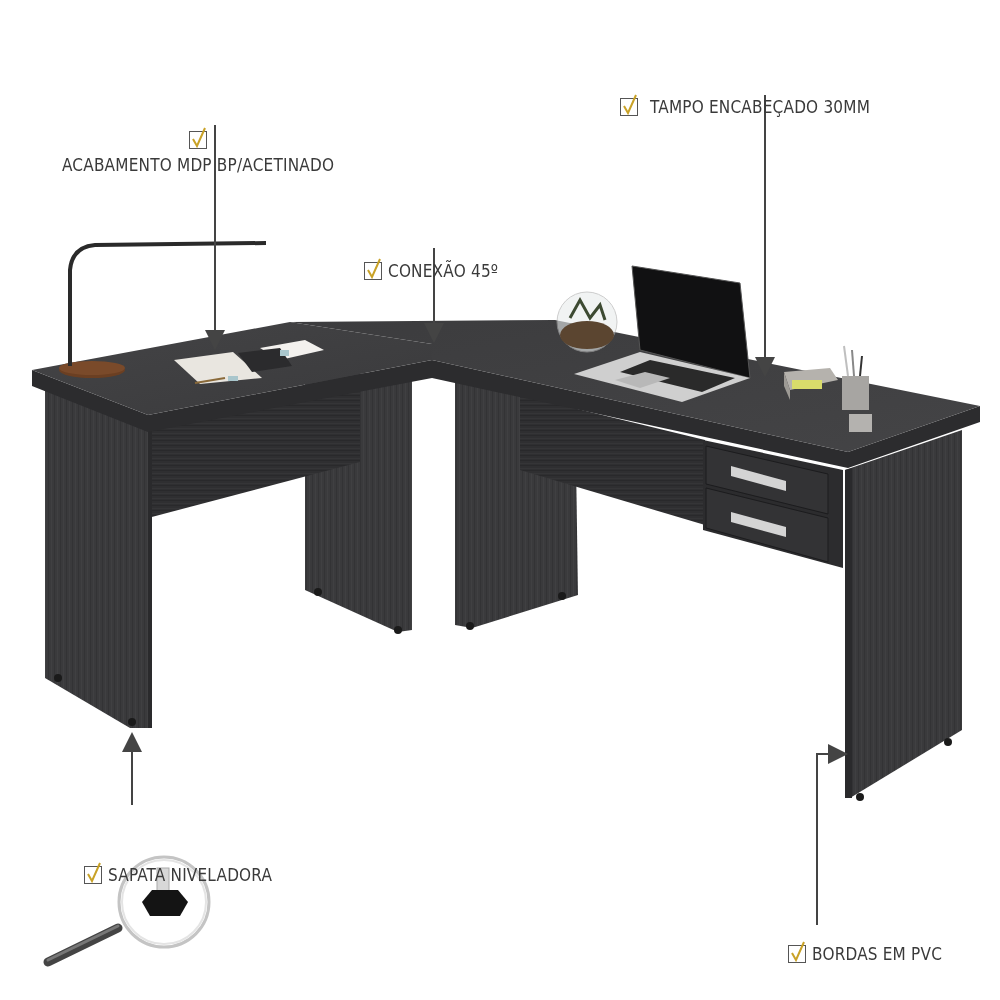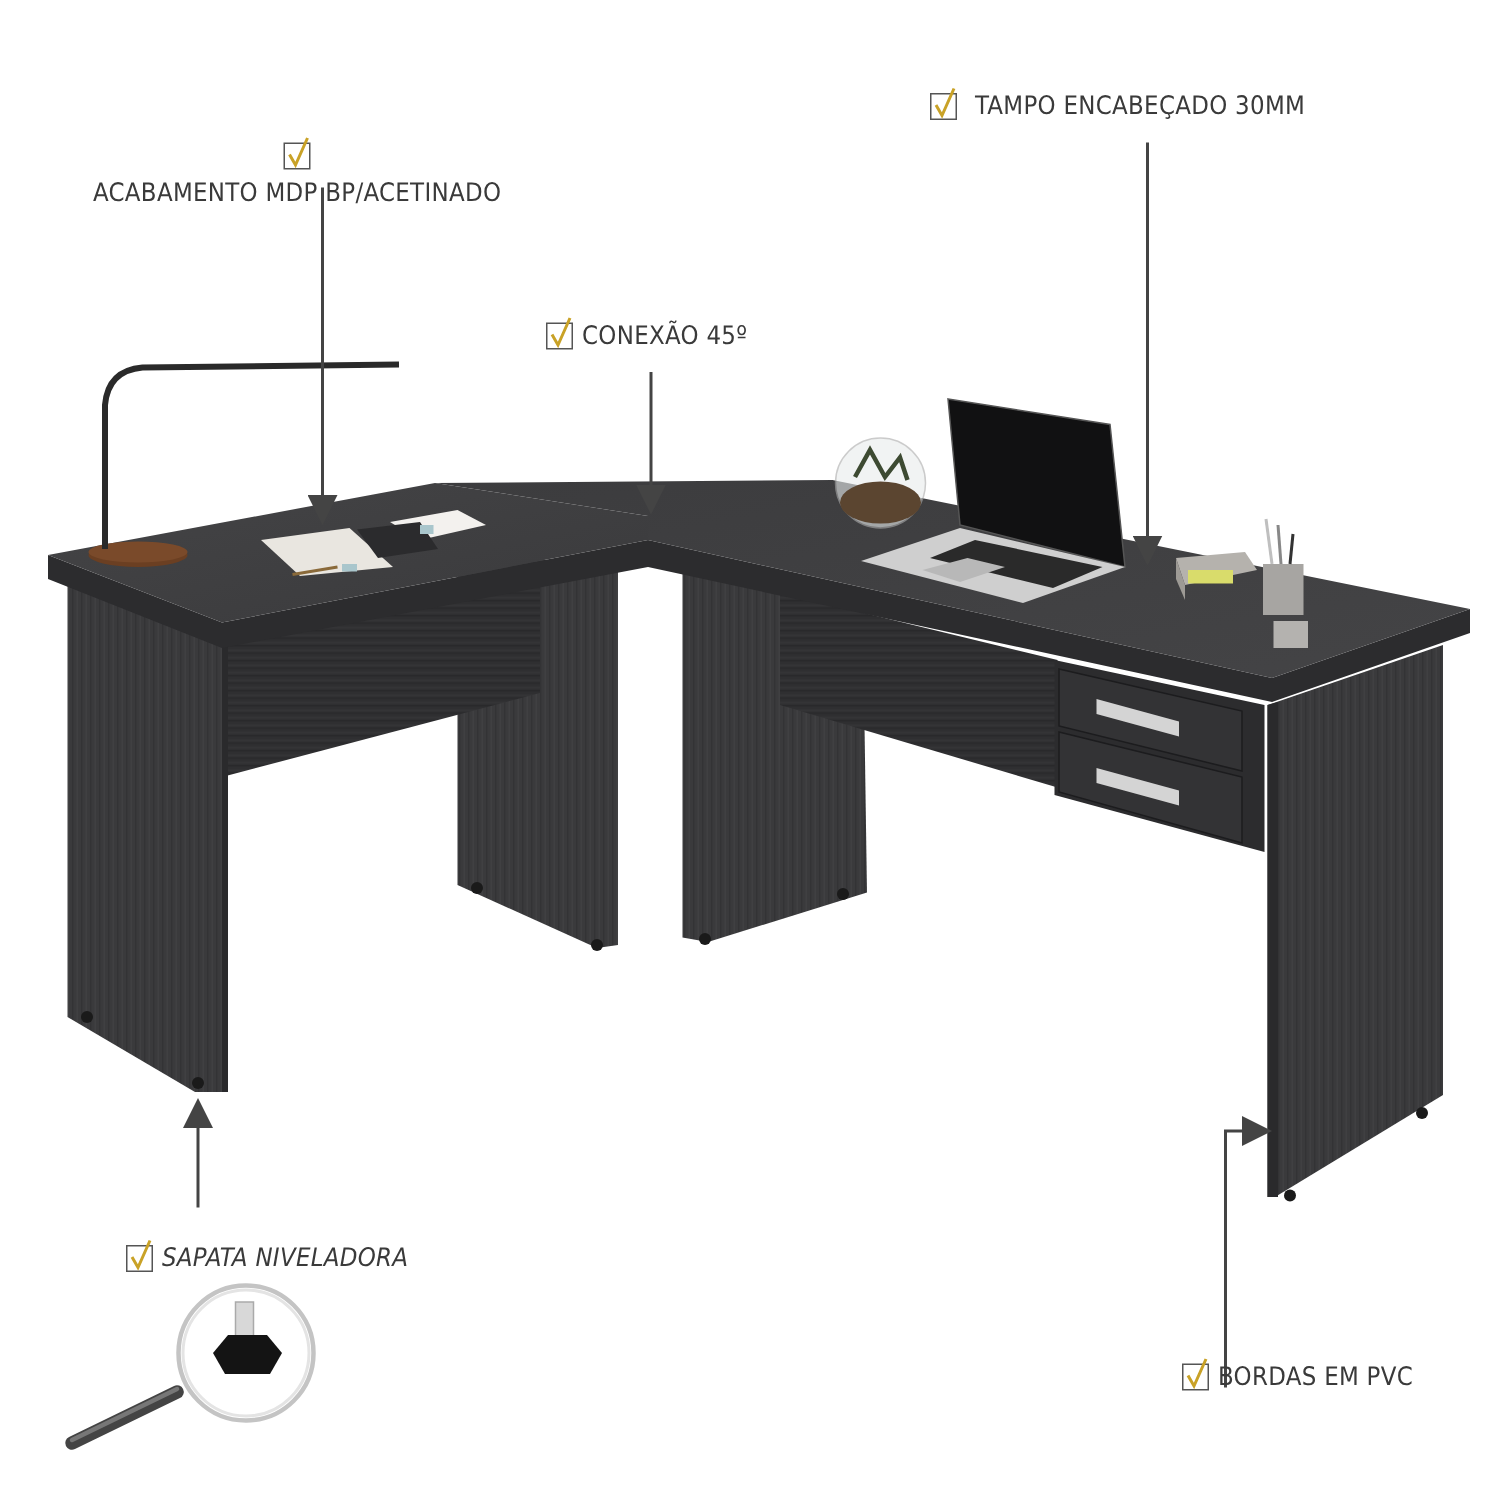--- a/index.html
+++ b/index.html
@@ -2,21 +2,21 @@
 <html><head>
 <meta charset="utf-8">
 <style>
   html, body { margin: 0; padding: 0; background: #ffffff; }
   body { width: 1000px; height: 1000px; position: relative; overflow: hidden;
          font-family: "DejaVu Sans", sans-serif; }
   .stage { position: absolute; left: 0; top: 0; width: 1000px; height: 1000px; }
   svg.scene { position: absolute; left: 0; top: 0; }
   .callout { position: absolute; display: flex; align-items: center; gap: 6px;
              color: #3a3a3a; font-size: 17px; letter-spacing: 0.2px; white-space: nowrap;
-             font-family: "DejaVu Sans Condensed", "DejaVu Sans", sans-serif; }
+             font-family: "DejaVu Sans Condensed", "DejaVu Sans", sans-serif; margin-top: 36px; }
   .callout .label { font-stretch: condensed; }
   .check { width: 18px; height: 18px; border: 1.5px solid #555; background: #fff;
            position: relative; box-sizing: border-box; flex: 0 0 auto; }
   .check svg { position: absolute; left: 1px; top: -5px; }
 </style>
 </head>
 <body>
 
 <div class="stage">
 
@@ -150,30 +150,30 @@
 
   <div class="callout" style="left:620px; top:61px;">
     <span class="check">
       <svg width="16" height="22" viewBox="0 0 16 22">
           <path d="M2,12 L6,19 L14,1" stroke="#c9a227" stroke-width="2" fill="none"></path>
         </svg>
     </span>
     <span class="label" style="margin-left:6px;">TAMPO ENCABEÇADO 30MM</span>
   </div>
 
-  <div class="callout" style="left:364px; top:214px;">
+  <div class="callout" style="left:364px; top:225px;">
     <span class="check">
       <svg width="16" height="22" viewBox="0 0 16 22">
           <path d="M2,12 L6,19 L14,1" stroke="#c9a227" stroke-width="2" fill="none"></path>
         </svg>
     </span>
     <span class="label">CONEXÃO 45º</span>
   </div>
 
-  <div class="callout" style="left:84px; top:829px;font-style:italic;">
+  <div class="callout" style="left:84px; top:829px;">
     <span class="check">
       <svg width="16" height="22" viewBox="0 0 16 22">
           <path d="M2,12 L6,19 L14,1" stroke="#c9a227" stroke-width="2" fill="none"></path>
         </svg>
     </span>
     <span class="label">SAPATA NIVELADORA</span>
   </div>
 
   <div class="callout" style="left:788px; top:908px;">
     <span class="check">

